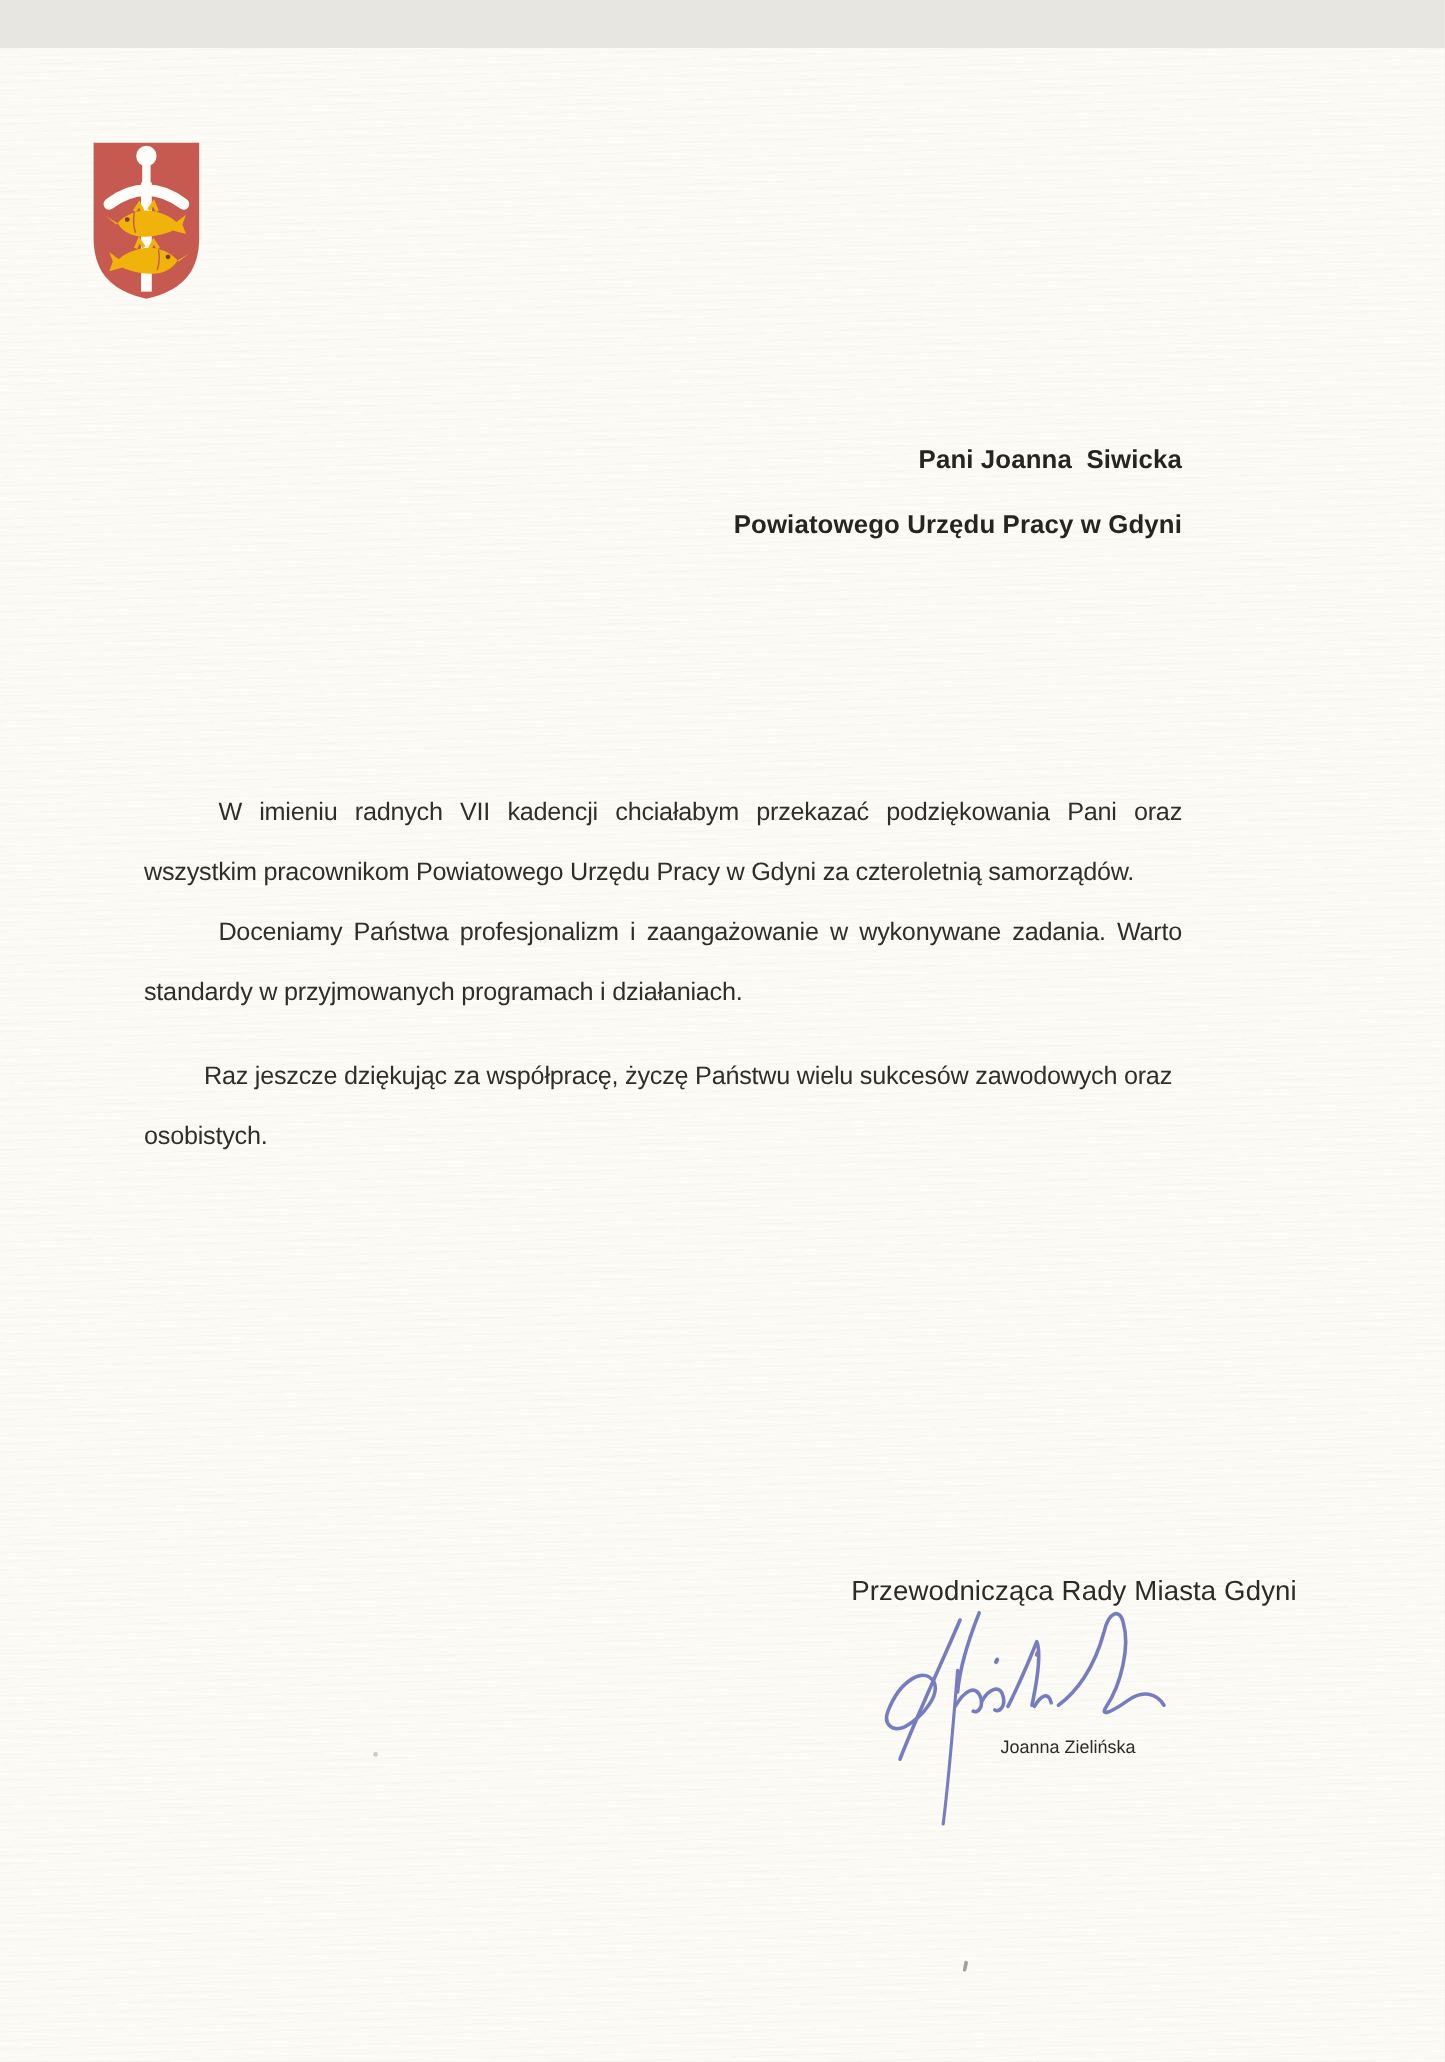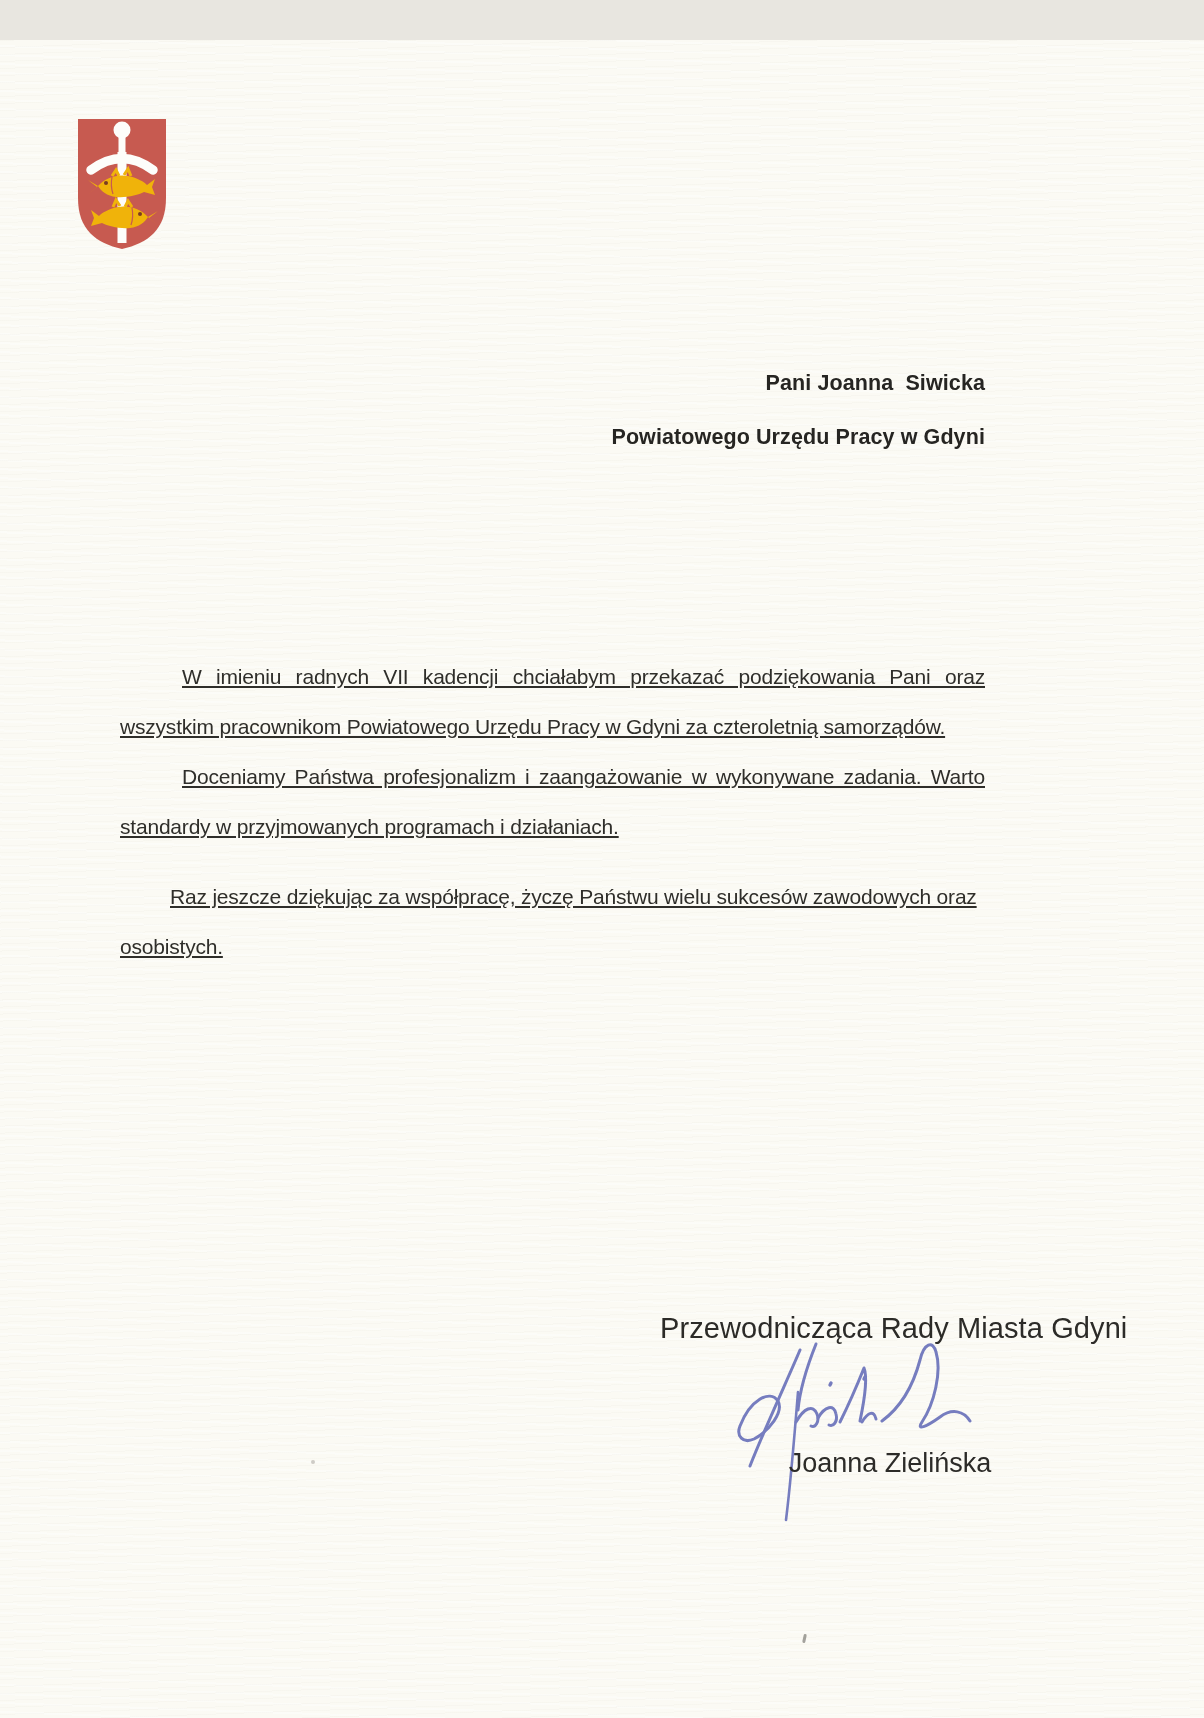--- a/index.html
+++ b/index.html
@@ -26,34 +26,34 @@
   }
   .recipient .r-name{white-space:pre;}
 
   
   .body-text{
     position:absolute;left:120px;top:612px;width:865px;
     font-size:21px;line-height:50px;letter-spacing:-0.2px;
   }
   .para{margin:0;}
   .para-3{margin-top:20px;}
-  .bline{min-height:50px;text-decoration:underline;}
+  .bline{min-height:50px;}
   .just{text-align:justify;text-align-last:justify;}
   .indent{text-indent:62px;}
   .indent-sm{text-indent:50px;}
 
   
   .sig-title{
     position:absolute;left:660px;top:1272px;width:470px;
-    font-size:29px;color:#2c2b28;letter-spacing:0.1px;
+    text-align:center;font-size:23px;color:#2c2b28;letter-spacing:0.1px;
   }
   .sig-ink{position:absolute;left:712px;top:1290px;width:300px;height:195px;}
   .sig-name{
     position:absolute;left:655px;top:1408px;width:470px;
-    text-align:center;font-size:27px;color:#2c2b28;
+    text-align:center;font-size:15px;color:#2c2b28;
   }
 
   
   .scan-edge{
     position:absolute;bottom:0;left:86px;right:0;height:6px;
     background:linear-gradient(to bottom, rgba(90,85,72,0.10), rgba(52,50,44,0.82));
   }
   .speck{position:absolute;border-radius:50%;}
   .speck-1{left:803px;top:1594px;width:3px;height:9px;background:rgba(90,88,82,0.55);border-radius:2px;transform:rotate(12deg);}
   .speck-2{left:863px;top:1678px;width:3px;height:10px;background:rgba(130,115,55,0.6);border-radius:2px;transform:rotate(8deg);}

